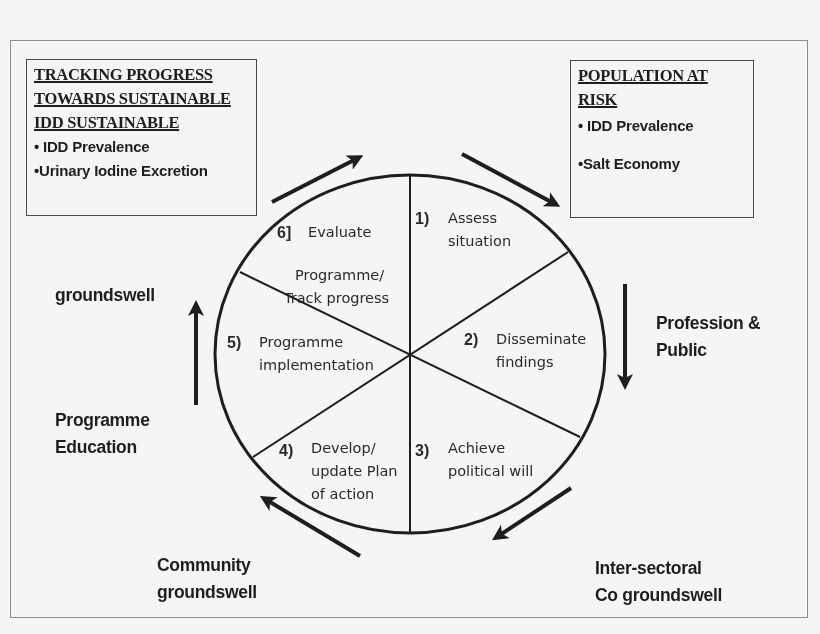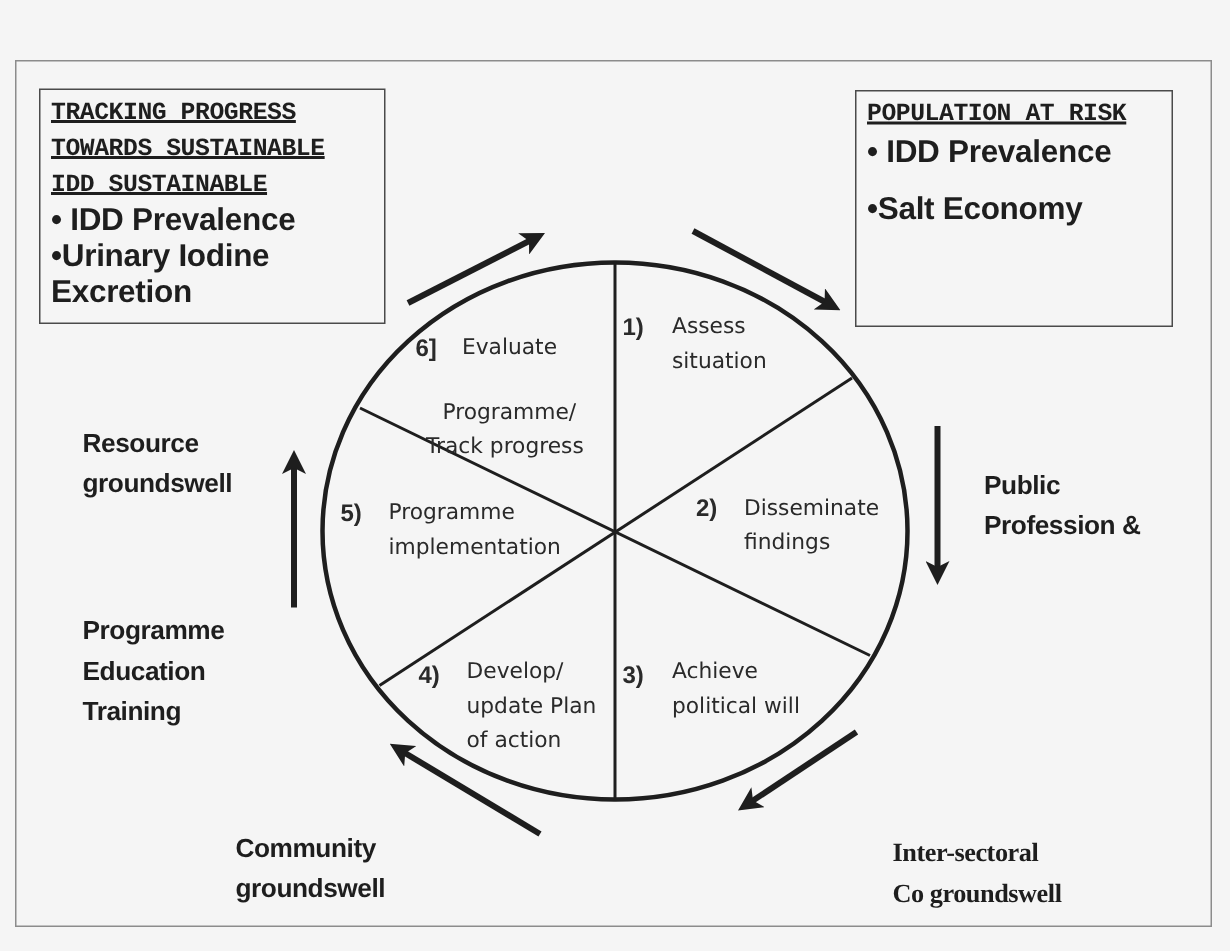--- a/index.html
+++ b/index.html
@@ -1,21 +1,21 @@
 <!DOCTYPE html>
 <html><head>
 <meta charset="utf-8">
 <style>
   html, body { margin: 0; padding: 0; }
   body { width: 820px; height: 634px; background: #f5f5f5; position: relative; overflow: hidden; font-family: "DejaVu Sans", sans-serif; color: #1e1e1e; }
   .frame { position: absolute; left: 10px; top: 40px; width: 798px; height: 578px; border: 1px solid #8c8c8c; box-sizing: border-box; }
   svg.diagram { position: absolute; left: 0; top: 0; }
   .box { position: absolute; border: 1.5px solid #4a4a4a; box-sizing: border-box; background: #f5f5f5; }
-  .box .title { font-family: Liberation Mono, monospace; font-weight: bold; text-decoration: underline; text-decoration-thickness: 2px; font-size: 16.5px; line-height: 24px; letter-spacing: -0.3px; }
-  .box .item { font-family: "Liberation Sans", sans-serif; font-weight: bold; font-size: 21px; line-height: 24px; letter-spacing: -0.2px; }
+  .box .title { font-family: Liberation Serif, serif; font-weight: bold; text-decoration: underline; text-decoration-thickness: 2px; font-size: 16.5px; line-height: 24px; letter-spacing: -0.3px; }
+  .box .item { font-family: "Liberation Sans", sans-serif; font-weight: bold; font-size: 15px; line-height: 24px; letter-spacing: -0.2px; }
   .box .item.light { font-weight: normal; }
   .lbl { position: absolute; font-family: "Liberation Sans", sans-serif; font-weight: bold; font-size: 17.5px; line-height: 27px; letter-spacing: -0.3px; }
   .seg { position: absolute; font-family: "DejaVu Sans", sans-serif; font-size: 14.5px; line-height: 23px; color: #2a2a2a; }
   .seg .num { position: absolute; font-weight: bold; font-family: "Liberation Sans", sans-serif; font-size: 16px; }
   .seg .txt { display: block; }
 </style>
 </head>
 <body>
 
 <div class="frame"></div>
@@ -48,21 +48,21 @@
 </svg>
 
 <div class="box" style="left:26px; top:59px; width:231px; height:157px; padding:3px 0 0 7px;">
   <div class="title">TRACKING PROGRESS</div>
   <div class="title">TOWARDS SUSTAINABLE</div>
   <div class="title">IDD SUSTAINABLE</div>
   <div class="item">• IDD Prevalence</div>
   <div class="item">•Urinary Iodine Excretion</div>
 </div>
 
-<div class="box" style="left:570px; top:60px; width:212px; height:158px; padding:3px 13px 0 7px;">
+<div class="box" style="left:570px; top:60px; width:184px; height:158px; padding:3px 13px 0 7px;">
   <div class="title">POPULATION AT RISK</div>
   <div class="item" style="margin-top:2px;">• IDD Prevalence</div>
   <div class="item" style="margin-top:14px;">•Salt Economy</div>
 </div>
 
 <div class="seg" style="left:448px; top:207px;">
   <span class="num" style="left:-33px; top:0;">1)</span>
   <span class="txt">Assess</span>
   <span class="txt">situation</span>
 </div>
@@ -93,36 +93,34 @@
 </div>
 
 <div class="seg" style="left:284px; top:221px; text-align:right; width:116px;">
   <span class="num" style="left:-7px; top:0;">6]</span>
   <span class="txt" style="text-align:left; padding-left:24px;">Evaluate</span>
   <span class="txt" style="text-align:left; padding-left:11px;margin-top:20px;">Programme/</span>
   <span class="txt" style="text-align:left; padding-left:0;">Track progress</span>
 </div>
 
 <div class="lbl" style="left:55px; top:282px;">
-  <div>Resource</div>
   <div>groundswell</div>
 </div>
 
 <div class="lbl" style="left:55px; top:407px;">
   <div>Programme</div>
   <div>Education</div>
-  <div>Training</div>
 </div>
 
 <div class="lbl" style="left:656px; top:310px;">
+  <div>Profession &amp;</div>
   <div>Public</div>
-  <div>Profession &amp;</div>
 </div>
 
 <div class="lbl" style="left:157px; top:552px;">
   <div>Community</div>
   <div>groundswell</div>
 </div>
 
-<div class="lbl" style="left:595px; top:555px;font-family:Liberation Serif, serif;">
+<div class="lbl" style="left:595px; top:555px;">
   <div>Inter-sectoral</div>
   <div>Co groundswell</div>
 </div>
 
 </body></html>

